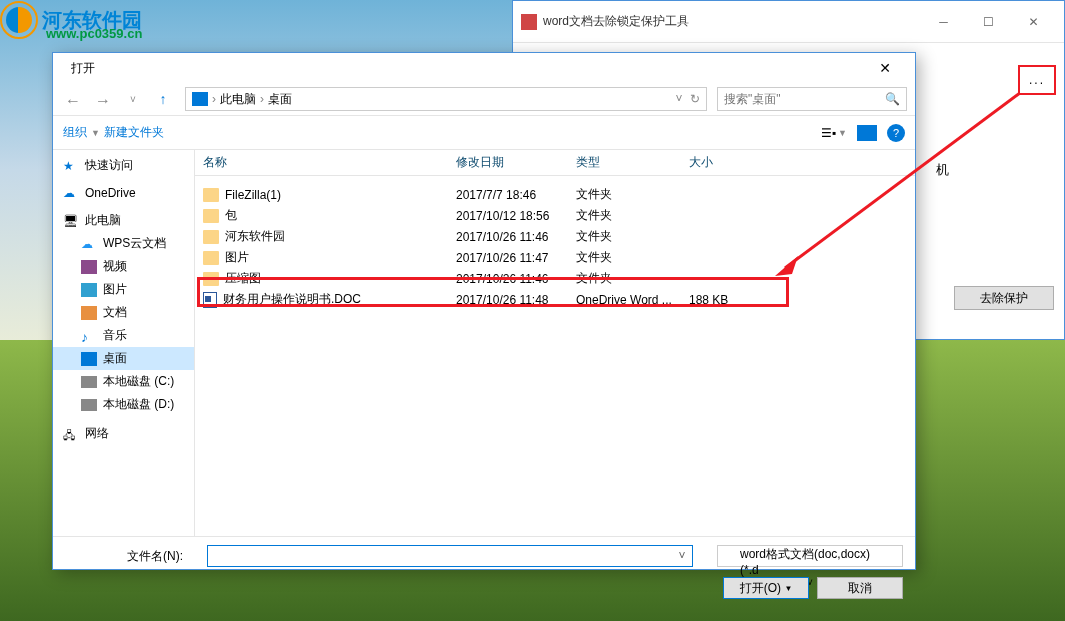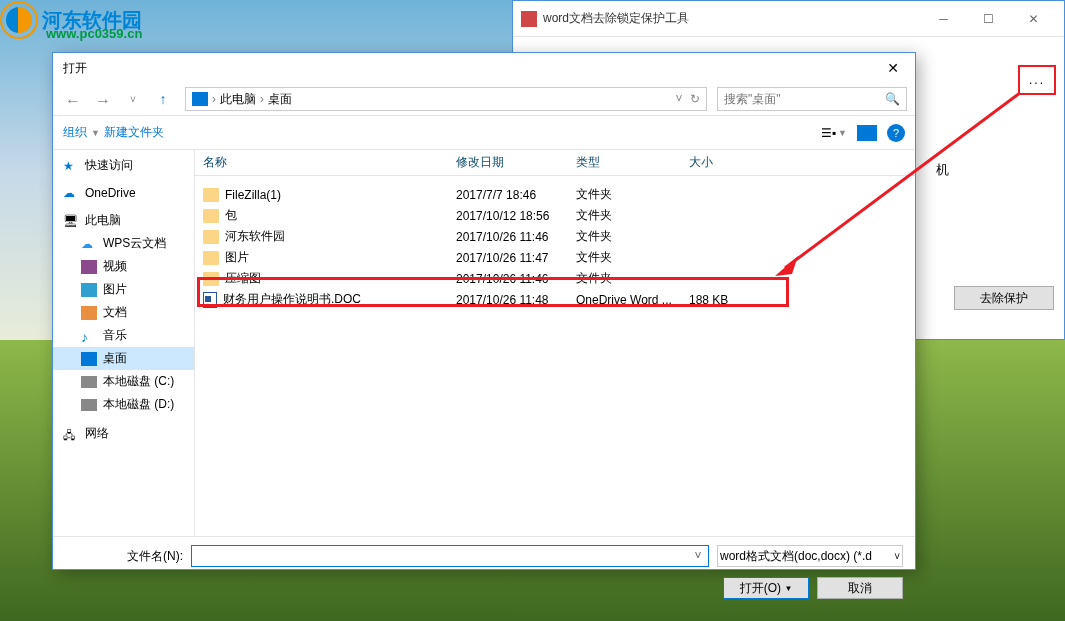--- a/index.html
+++ b/index.html
@@ -13,32 +13,32 @@
 
 .watermark { position: absolute; top: 0; left: 0; width: 210px; height: 40px; display: flex; align-items: center; gap: 4px; z-index: 100; }
 .watermark-logo { width: 38px; height: 38px; border-radius: 50%; border: 2px solid #f39800; position: relative; }
 .watermark-logo::before { content: ''; position: absolute; left: 4px; top: 4px; width: 14px; height: 26px; background: #0084d6; border-radius: 14px 0 0 14px; }
 .watermark-logo::after { content: ''; position: absolute; right: 4px; top: 4px; width: 14px; height: 26px; background: #f39800; border-radius: 0 14px 14px 0; }
 .watermark-text { font-weight: bold; color: #0084d6; font-size: 20px; }
 .watermark-url { position: absolute; top: 26px; left: 46px; color: #009943; font-size: 13px; font-weight: bold; }
 
 
 .tool-window { position: absolute; top: 0; left: 512px; width: 553px; height: 340px; background: #fff; border: 1px solid #4a90d9; }
-.tool-titlebar { height: 36px; background: #fff; display: flex; align-items: center; padding: 0 8px; border-bottom: 1px solid #e5e5e5; }
+.tool-titlebar { height: 42px; background: #fff; display: flex; align-items: center; padding: 0 8px; border-bottom: 1px solid #e5e5e5; }
 .tool-icon { width: 16px; height: 16px; background: #d04545; margin-right: 6px; }
 .tool-title { flex: 1; color: #333; }
 .tool-ctrl { width: 45px; height: 28px; display: flex; align-items: center; justify-content: center; color: #666; }
 .tool-ctrl.close { color: #666; }
 .browse-btn { position: absolute; top: 64px; right: 8px; width: 38px; height: 30px; border: 2px solid #ed1b24; background: #fff; display: flex; align-items: center; justify-content: center; font-size: 18px; letter-spacing: 2px; }
 .tool-label { position: absolute; top: 160px; right: 115px; font-size: 13px; }
 .remove-btn { position: absolute; top: 285px; right: 10px; width: 100px; height: 24px; border: 1px solid #adadad; background: #e1e1e1; display: flex; align-items: center; justify-content: center; }
 
 
 .file-dialog { position: absolute; top: 52px; left: 52px; width: 864px; height: 518px; background: #fff; border: 1px solid #4a90d9; box-shadow: 4px 4px 16px rgba(0,0,0,0.3); z-index: 50; }
-.fd-titlebar { height: 30px; display: flex; align-items: center; padding: 0 10px; }
+.fd-titlebar { height: 30px; display: flex; align-items: center; padding: 0 18px; }
 .fd-titlebar .title { flex: 1; font-size: 12px; }
 .fd-close { width: 24px; height: 24px; display: flex; align-items: center; justify-content: center; font-size: 14px; }
 
 .fd-nav { height: 33px; display: flex; align-items: center; padding: 0 8px; border-bottom: 1px solid #e5e5e5; gap: 6px; }
 .nav-arrow { width: 24px; height: 24px; display: flex; align-items: center; justify-content: center; color: #888; font-size: 16px; }
 .nav-up { color: #0078d7; font-size: 14px; }
 .breadcrumb { flex: 1; height: 24px; border: 1px solid #ccc; display: flex; align-items: center; padding: 0 6px; gap: 4px; margin: 0 4px; }
 .bc-icon { width: 16px; height: 14px; background: #0078d7; }
 .bc-sep { color: #888; }
 .bc-dd { margin-left: auto; display: flex; gap: 2px; color: #888; }
@@ -82,26 +82,26 @@
 .lr-name { width: 253px; display: flex; align-items: center; gap: 6px; }
 .folder-icon { width: 16px; height: 14px; background: #fcd587; border-radius: 1px; }
 .doc-icon { width: 14px; height: 16px; background: #fff; border: 1px solid #2b579a; position: relative; }
 .doc-icon::after { content: ''; position: absolute; left: 1px; top: 3px; width: 6px; height: 6px; background: #2b579a; }
 .lr-date { width: 120px; }
 .lr-type { width: 113px; }
 .lr-size { width: 80px; text-align: left; padding-right: 12px; }
 .highlight-box { position: absolute; border: 3px solid #ed1b24; pointer-events: none; }
 
 .fd-footer { height: 64px; border-top: 1px solid #e5e5e5; padding: 8px 12px; }
-.fn-row { display: flex; align-items: center; gap: 8px; margin-bottom: 10px; }
+.fn-row { display: flex; align-items: center; gap: 24px; margin-bottom: 10px; }
 .fn-label { width: 118px; text-align: right; }
 .fn-input { flex: 1; height: 22px; border: 1px solid #0078d7; display: flex; align-items: center; padding: 0 4px; }
 .fn-input-text { background: #0078d7; color: #fff; padding: 0 1px; }
 .fn-dd { width: 12px; text-align: center; color: #666; }
-.filter-dd { width: 186px; height: 22px; border: 1px solid #ccc; display: flex; align-items: center; padding: 0 2px; justify-content: space-between; }
+.filter-dd { width: 186px; height: 22px; border: 1px solid #ccc; display: flex; align-items: center; padding: 0 22px; justify-content: space-between; flex-direction: column; }
 .btn-row { display: flex; justify-content: flex-end; gap: 8px; }
 .dlg-btn { width: 86px; height: 22px; border: 1px solid #adadad; background: #e1e1e1; display: flex; align-items: center; justify-content: center; }
 .dlg-btn.primary { border: 1px solid #0078d7; }
 
 
 .red-arrow { position: absolute; top: 88px; left: 770px; width: 260px; height: 190px; z-index: 200; pointer-events: none; }
 </style>
 </head>
 <body>
 

